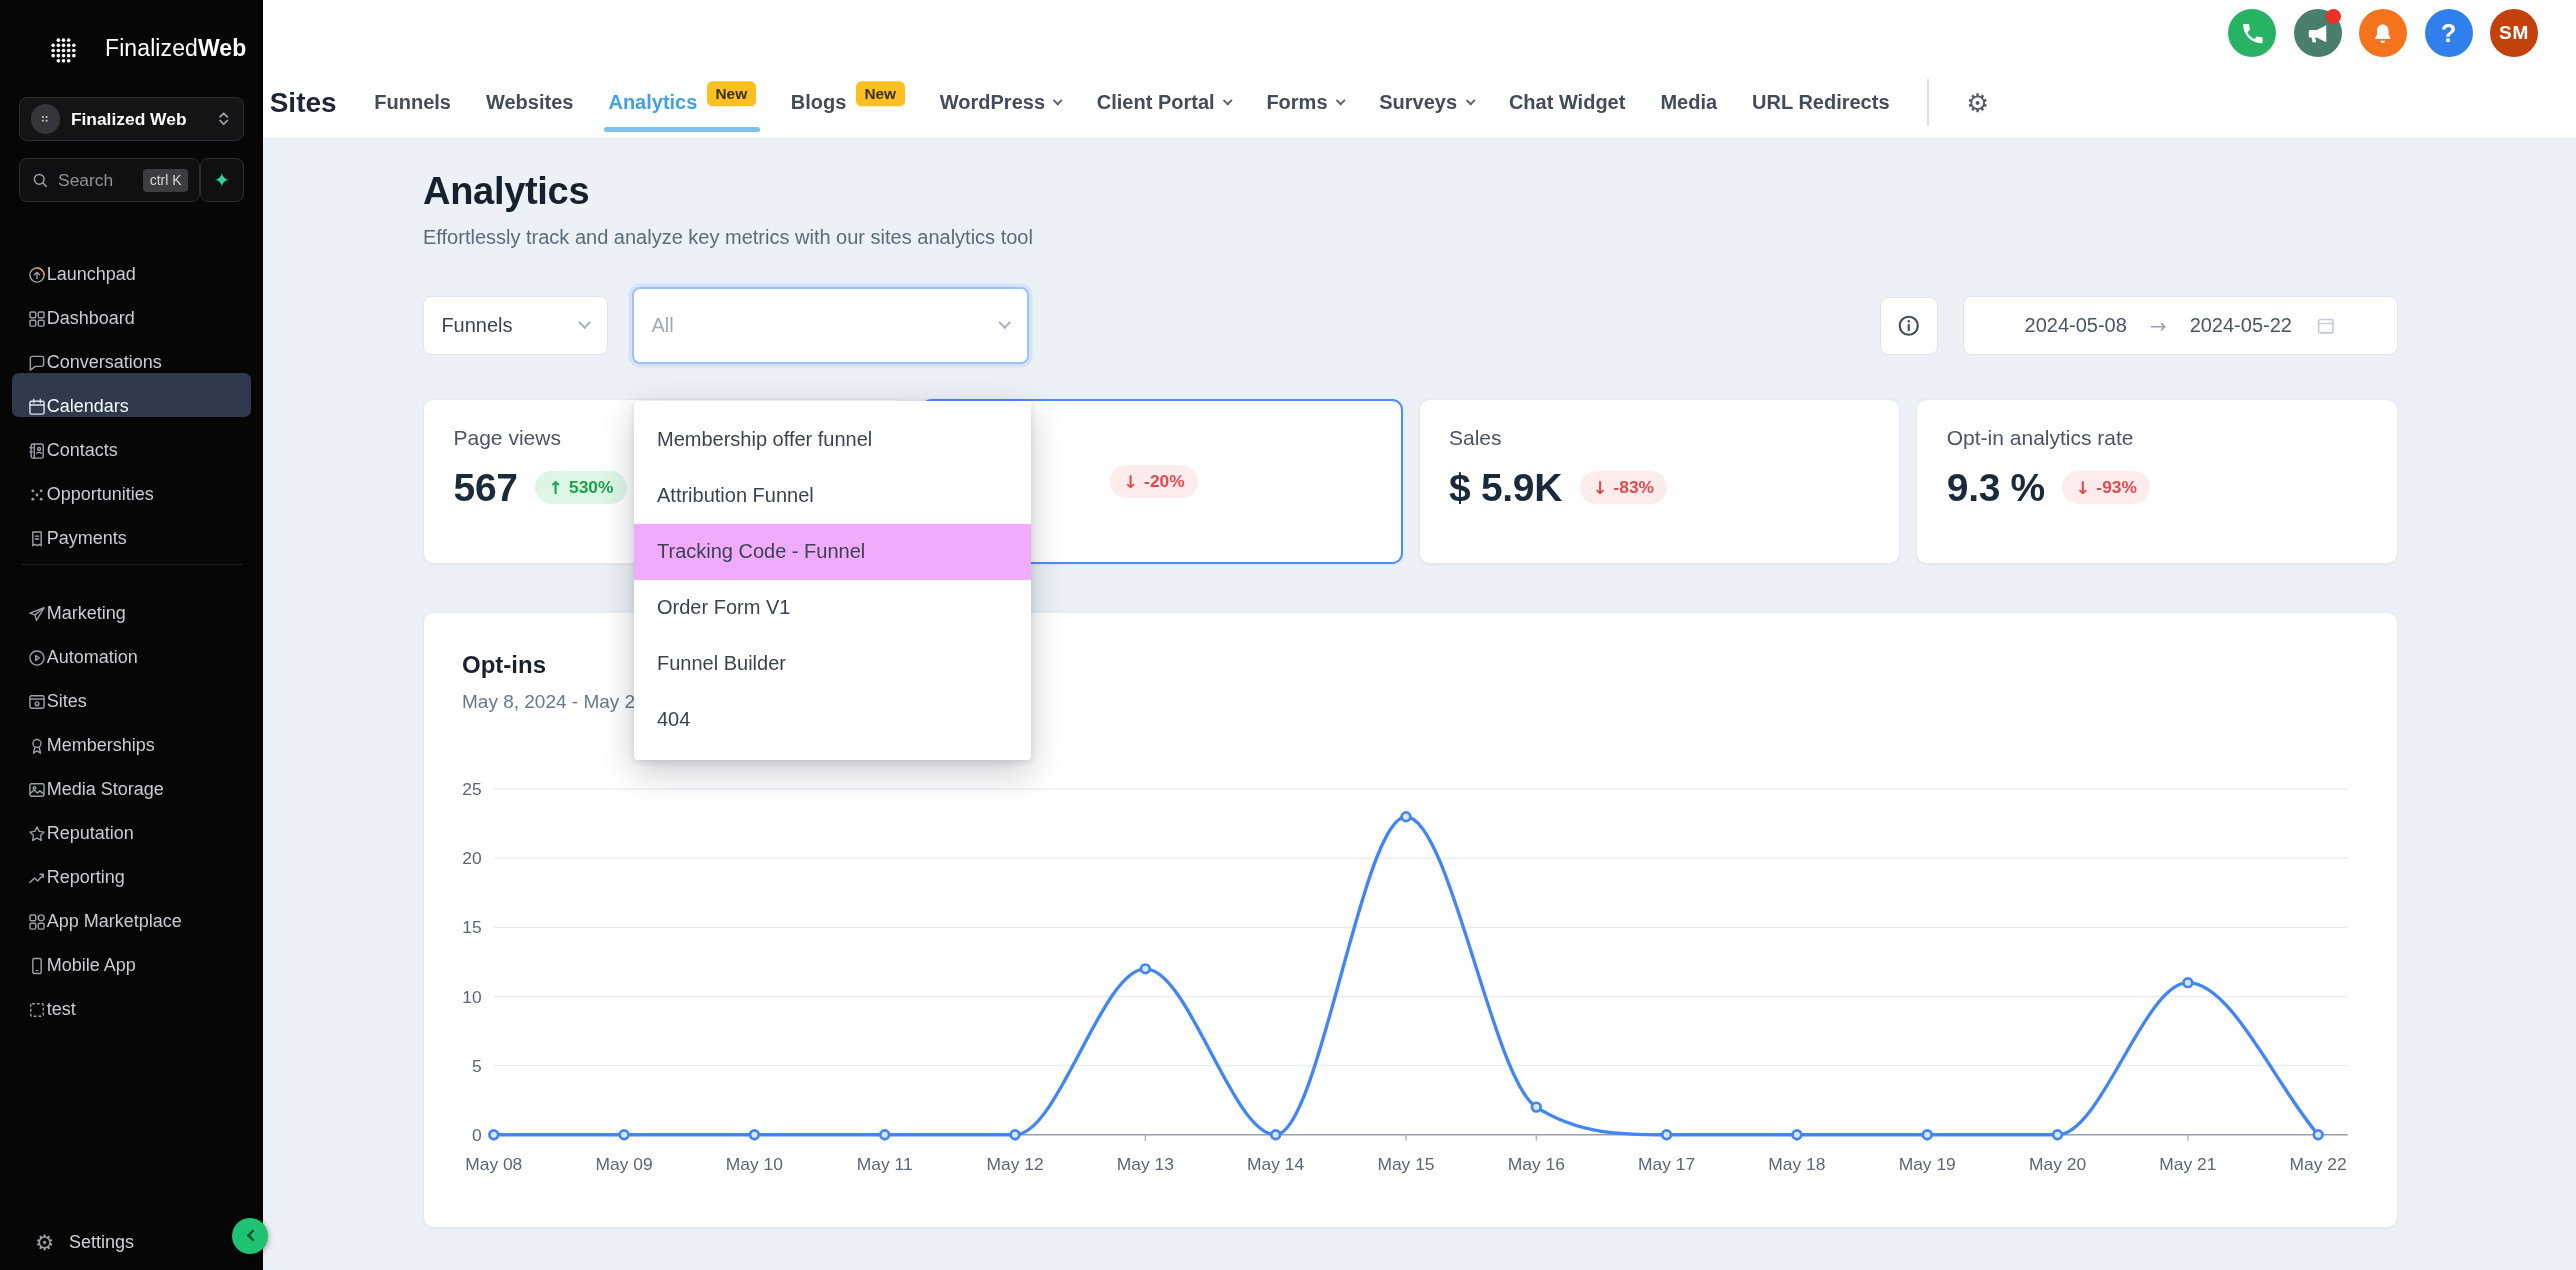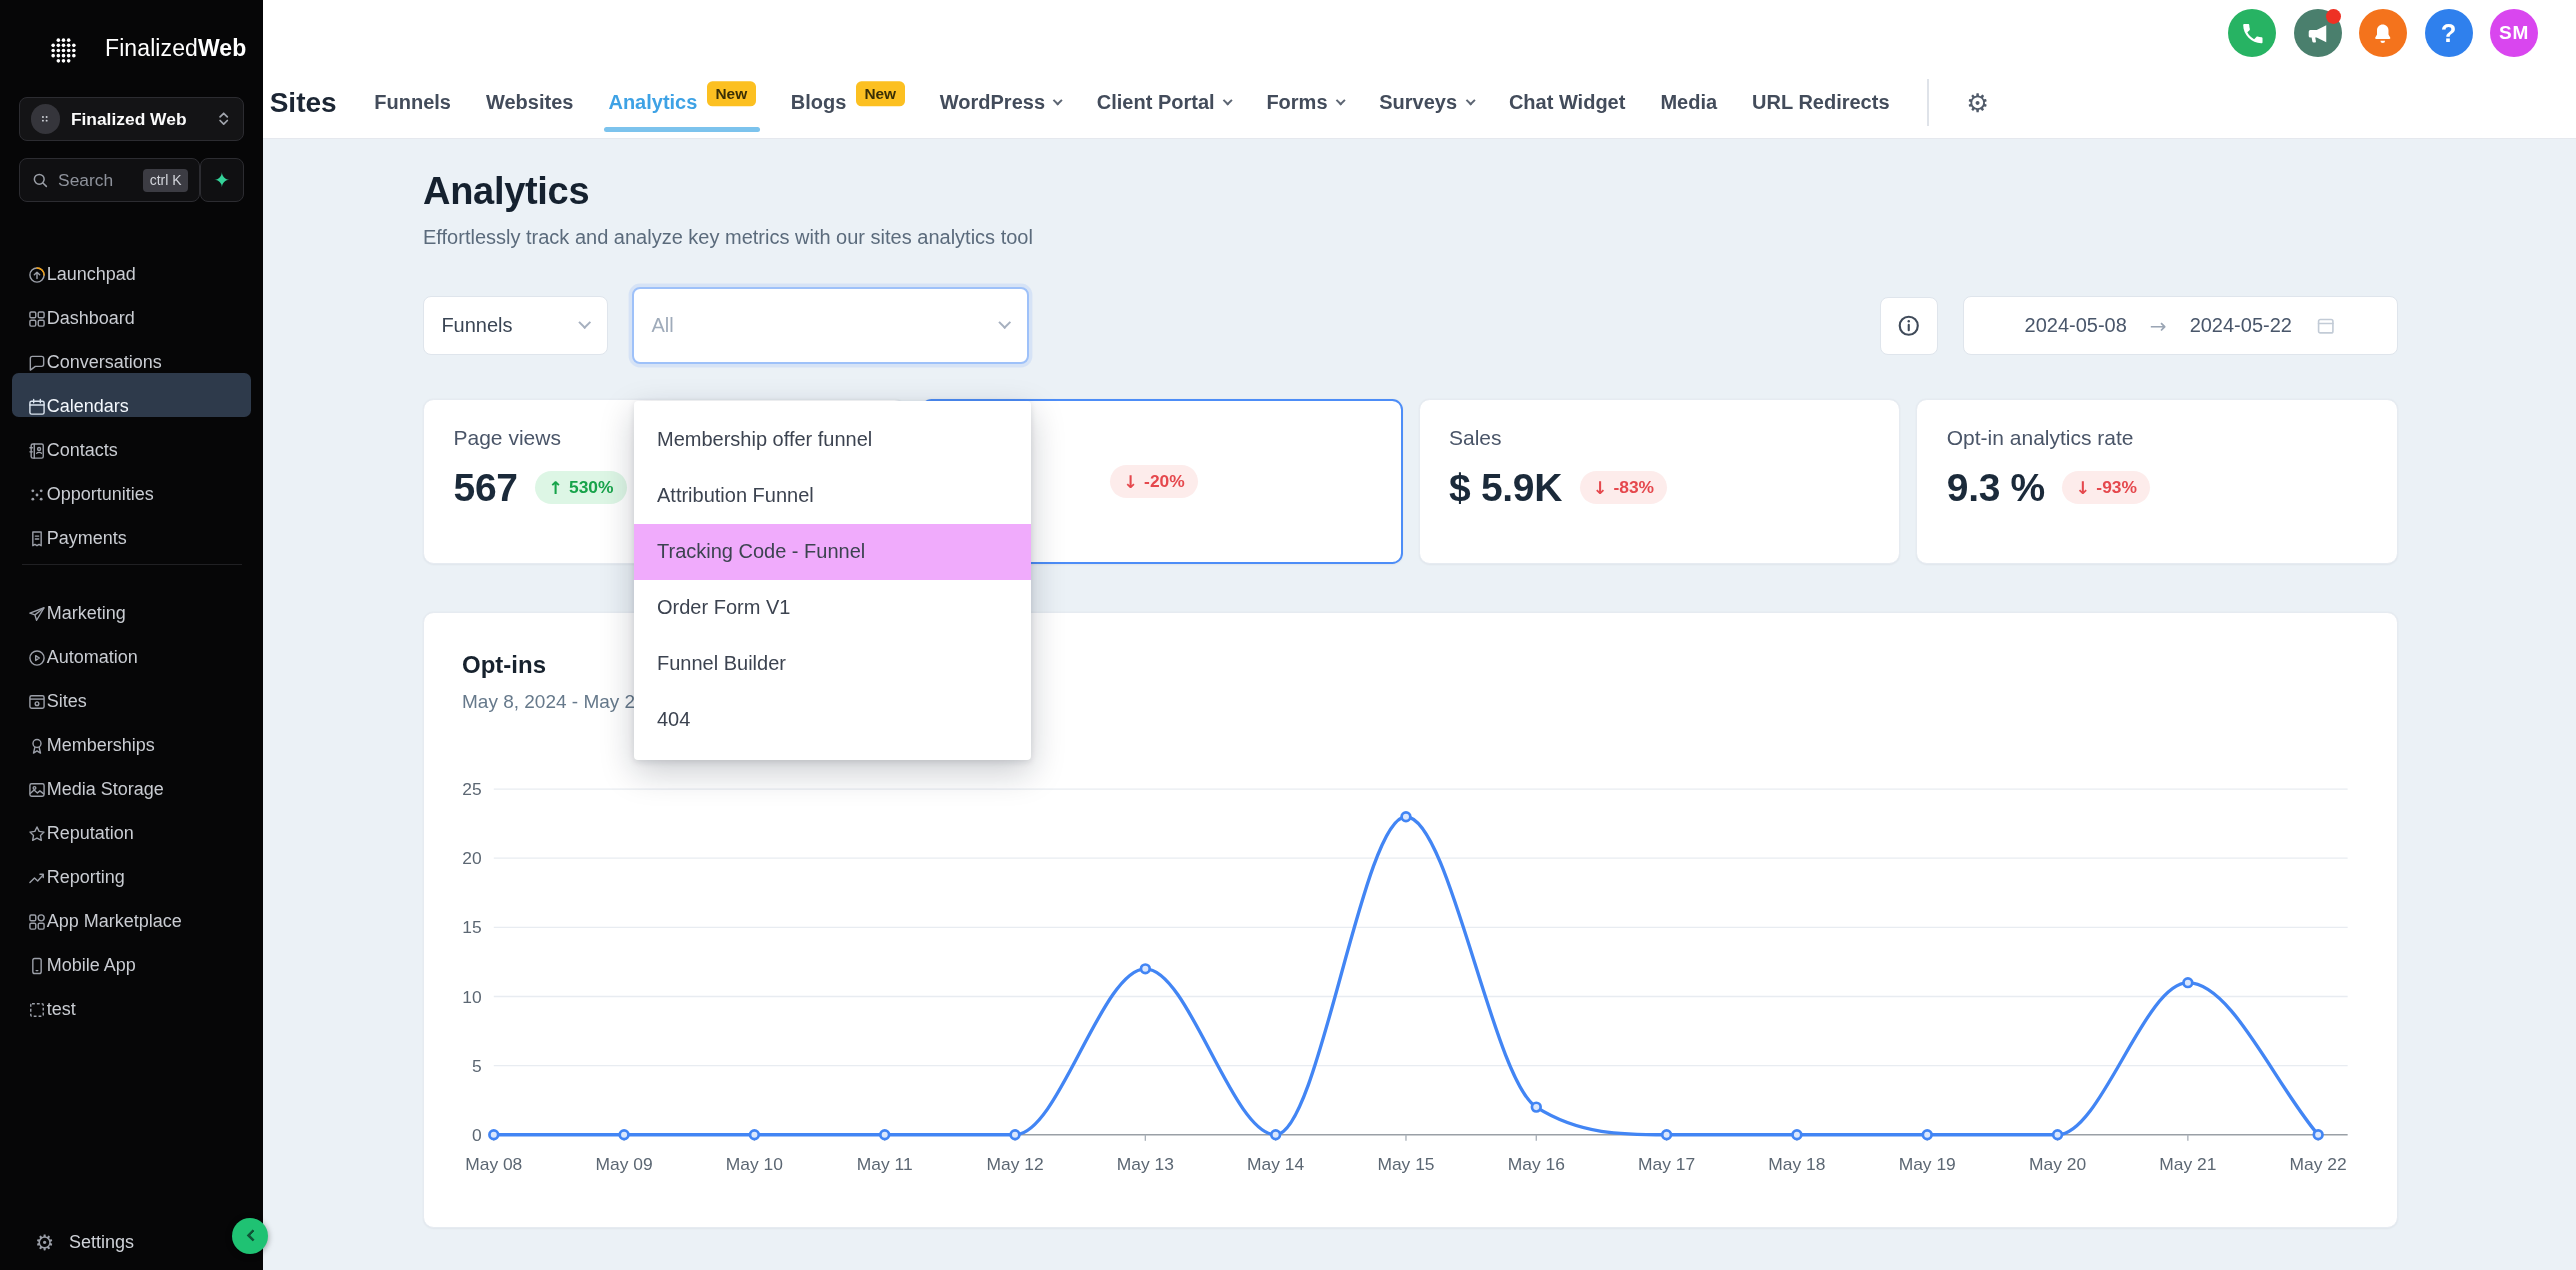--- a/index.html
+++ b/index.html
@@ -40,21 +40,21 @@
 
   
   .topbar { position:absolute; left:263px; top:0; width:2313px; height:139px; background:#fff; border-bottom:0.7px solid #e5e8ee; z-index:20; }
   .icons-row { position:absolute; top:9.4px; right:38px; display:flex; gap:17.4px; }
   .circle-btn { width:48px; height:48px; border-radius:50%; display:flex; align-items:center; justify-content:center; position:relative; cursor:pointer; }
   .circle-btn svg { width:25.5px; height:25.5px; }
   .c-phone { background:#27b363; }
   .c-mega { background:#4a7f6d; }
   .c-bell { background:#f4731c; }
   .c-help { background:#2f80ed; color:#fff; font-size:25.5px; font-weight:800; }
-  .c-avatar { background:#d946ef; color:#fff; font-size:19px; font-weight:700; letter-spacing:0.7px; }
+  .c-avatar { background:#c2410c; color:#fff; font-size:19px; font-weight:700; letter-spacing:0.7px; }
   .red-dot { position:absolute; top:0; right:1.3px; width:14.8px; height:14.8px; border-radius:50%; background:#ee3124; }
   .nav-row { position:absolute; left:6.7px; right:27px; bottom:0; height:71px; display:flex; align-items:center; gap:35px; }
   .section-title { font-size:28px; font-weight:800; color:#1c2634; margin-right:2.7px; }
   .tab { position:relative; display:flex; align-items:center; font-size:20px; font-weight:700; color:#434c5b; cursor:pointer; white-space:nowrap; }
   .tab.active { color:#3ea2e5; }
   .tab.active::after { content:""; position:absolute; left:-4px; right:-4px; bottom:-17px; height:4.7px; border-radius:2.7px; background:#7cc3ed; }
   .new-badge { margin-left:9.4px; transform:translateY(-8.7px); background:#fcc021; color:#3a2f06; font-size:15.4px; font-weight:800; padding:3.4px 8.7px; border-radius:5.4px; }
   .nav-chev { width:7.4px; height:7.4px; border-right:2px solid #5d6673; border-bottom:2px solid #5d6673; transform:rotate(45deg) translate(-1.3px,-1.3px); margin-left:9.4px; }
   .nav-divider { width:1.3px; height:47px; background:#dfe3e9; margin:0 2.7px; }
   .nav-gear { font-size:25.5px; color:#515b6a; cursor:pointer; }

